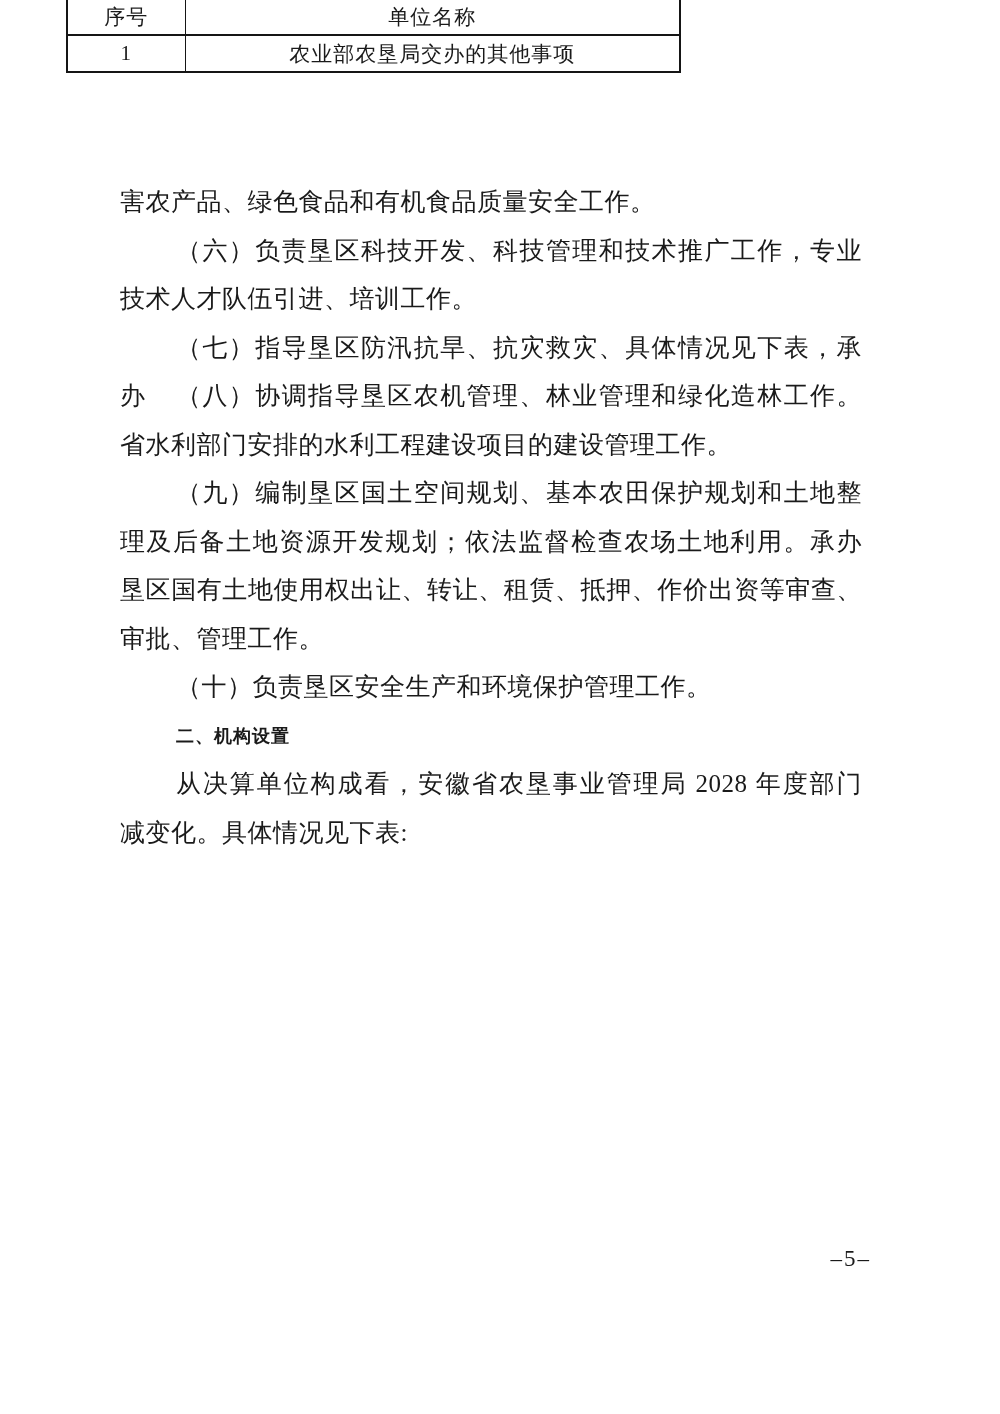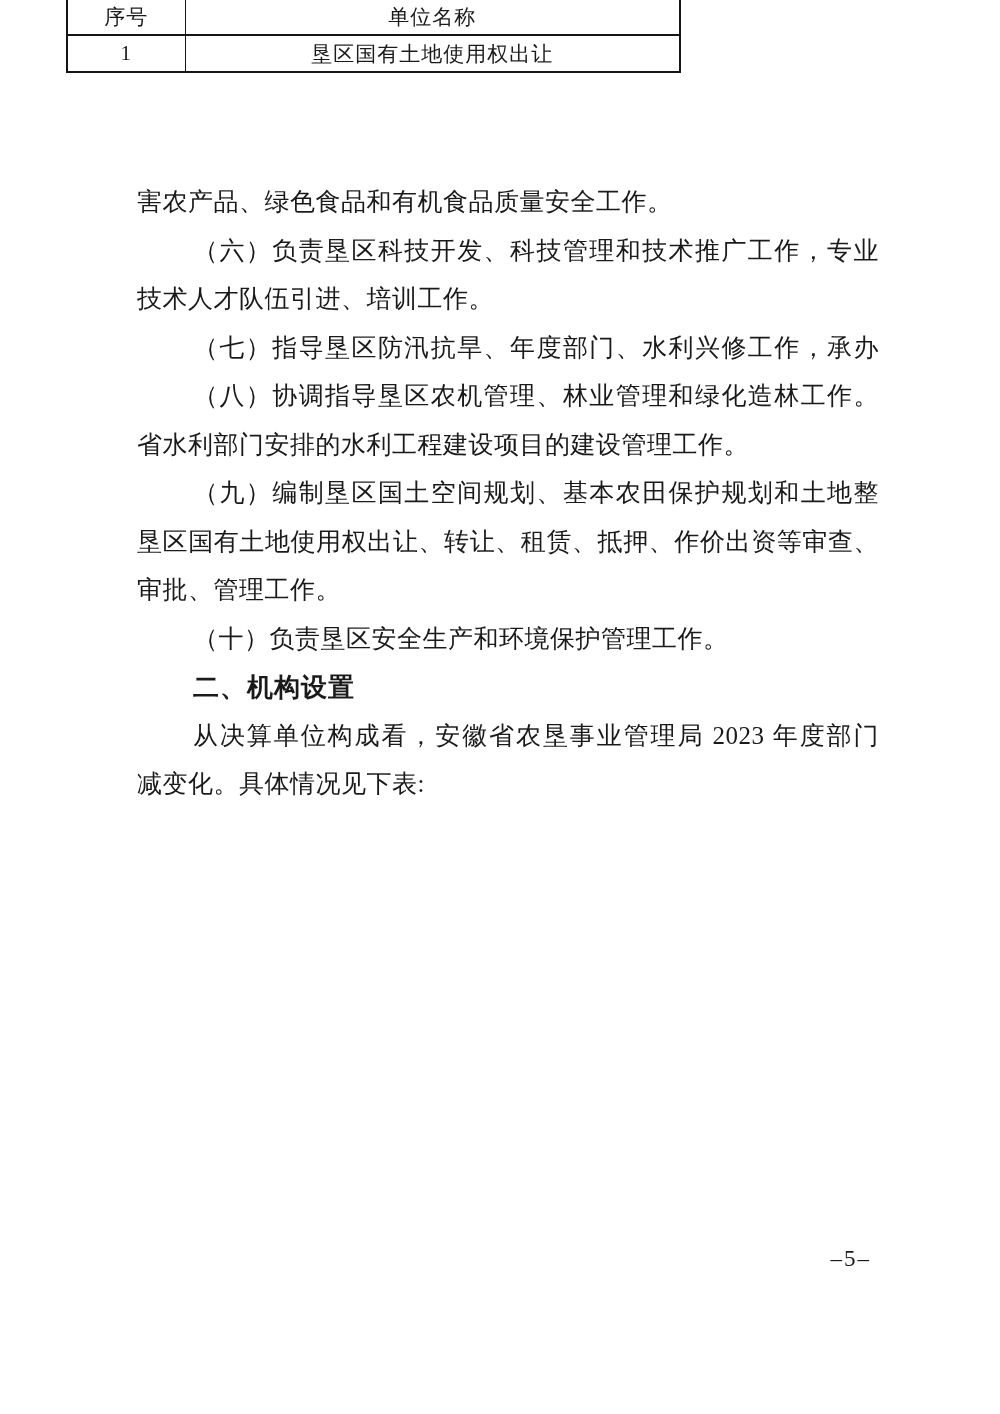--- a/index.html
+++ b/index.html
@@ -8,41 +8,41 @@
     position: relative;
     width: 1000px;
     height: 1414px;
     background: #ffffff;
     overflow: hidden;
     font-family: "Liberation Serif", "DejaVu Serif", serif;
     color: #1a1a1a;
   }
   .body-text {
     position: absolute;
-    left: 137px;
+    left: 120px;
     top: 178px;
     width: 742px;
   }
   .line {
     font-size: 25px;
     line-height: 48.5px;
     height: 48.5px;
     text-align: left;
     letter-spacing: 0.5px;
     white-space: normal;
   }
   .line.indent { text-indent: 56px; }
   .line.justify {
     text-align: justify;
     text-align-last: justify;
   }
   .line.heading {
-    font-family: Liberation Sans, sans-serif;
+    font-family: Liberation Serif, serif;
     font-weight: bold;
-    font-size: 26px;
+    font-size: 18px;
     letter-spacing: 1px;
   }
   .unit-table {
     border-collapse: collapse;
     margin-left: 66px;
     margin-top: -3px;
     table-layout: fixed;
     border: 2.5px solid #151515;
   }
   .unit-table th, .unit-table td {
@@ -69,42 +69,43 @@
 </style>
 </head>
 <body>
 
 <div class="page">
 
   <div class="body-text" id="body-text">
       <div class="line">害农产品、绿色食品和有机食品质量安全工作。</div>
       <div class="line indent justify">（六）负责垦区科技开发、科技管理和技术推广工作，专业</div>
       <div class="line">技术人才队伍引进、培训工作。</div>
-      <div class="line indent justify">（七）指导垦区防汛抗旱、年度部门、水利兴修工作，承办</div>
+      <div class="line indent justify">（七）指导垦区防汛抗旱、抗灾救灾、具体情况见下表，承办</div>
       <div class="line indent justify">（八）协调指导垦区农机管理、林业管理和绿化造林工作。</div>
       <div class="line">省水利部门安排的水利工程建设项目的建设管理工作。</div>
       <div class="line indent justify">（九）编制垦区国土空间规划、基本农田保护规划和土地整</div>
+      <div class="line justify">理及后备土地资源开发规划；依法监督检查农场土地利用。承办</div>
       <div class="line justify">垦区国有土地使用权出让、转让、租赁、抵押、作价出资等审查、</div>
       <div class="line">审批、管理工作。</div>
       <div class="line indent">（十）负责垦区安全生产和环境保护管理工作。</div>
       <div class="line indent heading">二、机构设置</div>
-      <div class="line indent justify">从决算单位构成看，安徽省农垦事业管理局 2023 年度部门</div>
+      <div class="line indent justify">从决算单位构成看，安徽省农垦事业管理局 2028 年度部门</div>
       <div class="line">减变化。具体情况见下表:</div>
     </div>
 
   <table class="unit-table">
     <thead>
       <tr id="table-head-row">
           <th class="col-index">序号</th>
           <th class="col-name">单位名称</th>
         </tr>
     </thead>
     <tbody id="table-body">
         <tr>
           <td class="col-index">1</td>
-          <td class="col-name">垦区国有土地使用权出让</td>
+          <td class="col-name">农业部农垦局交办的其他事项</td>
         </tr>
       </tbody>
   </table>
 
   <div class="page-number">–5–</div>
 
 </div>
 
 </body></html>

